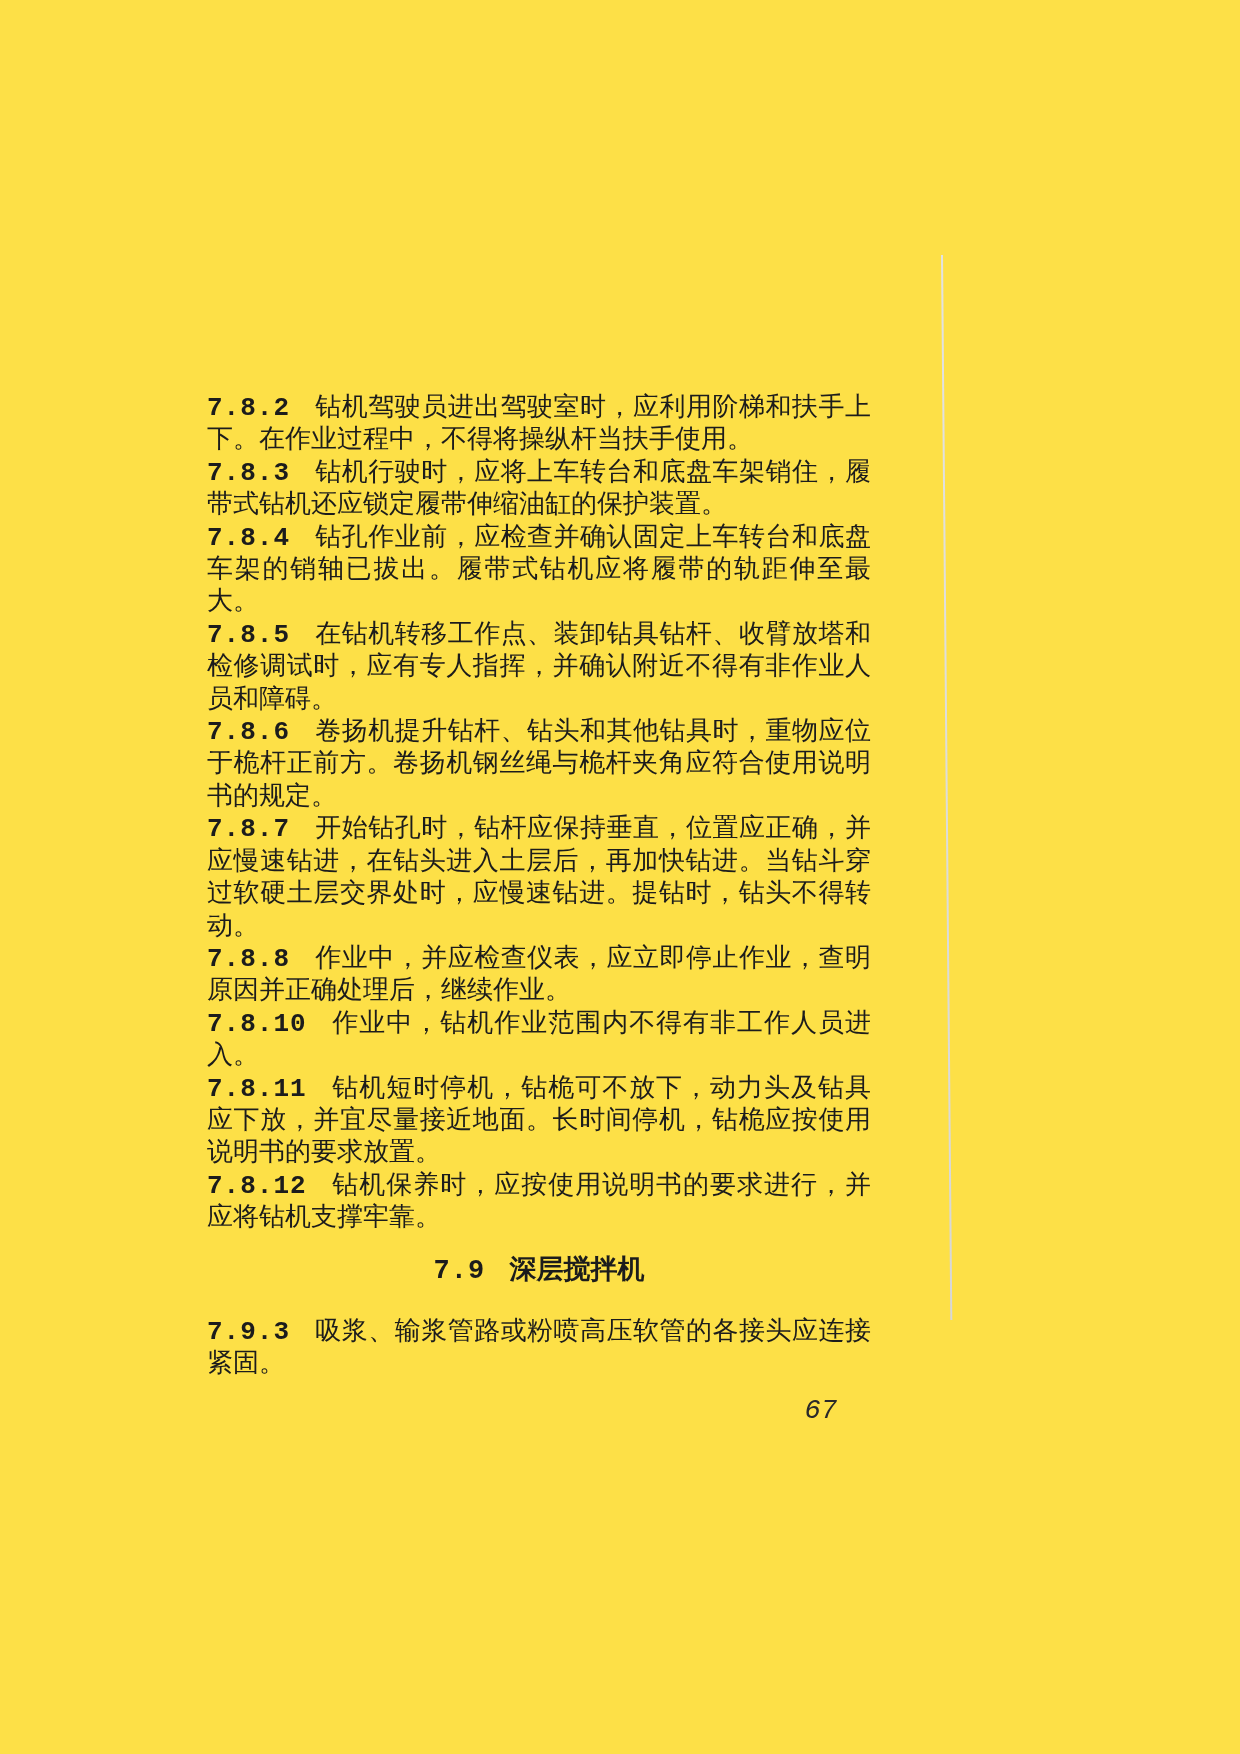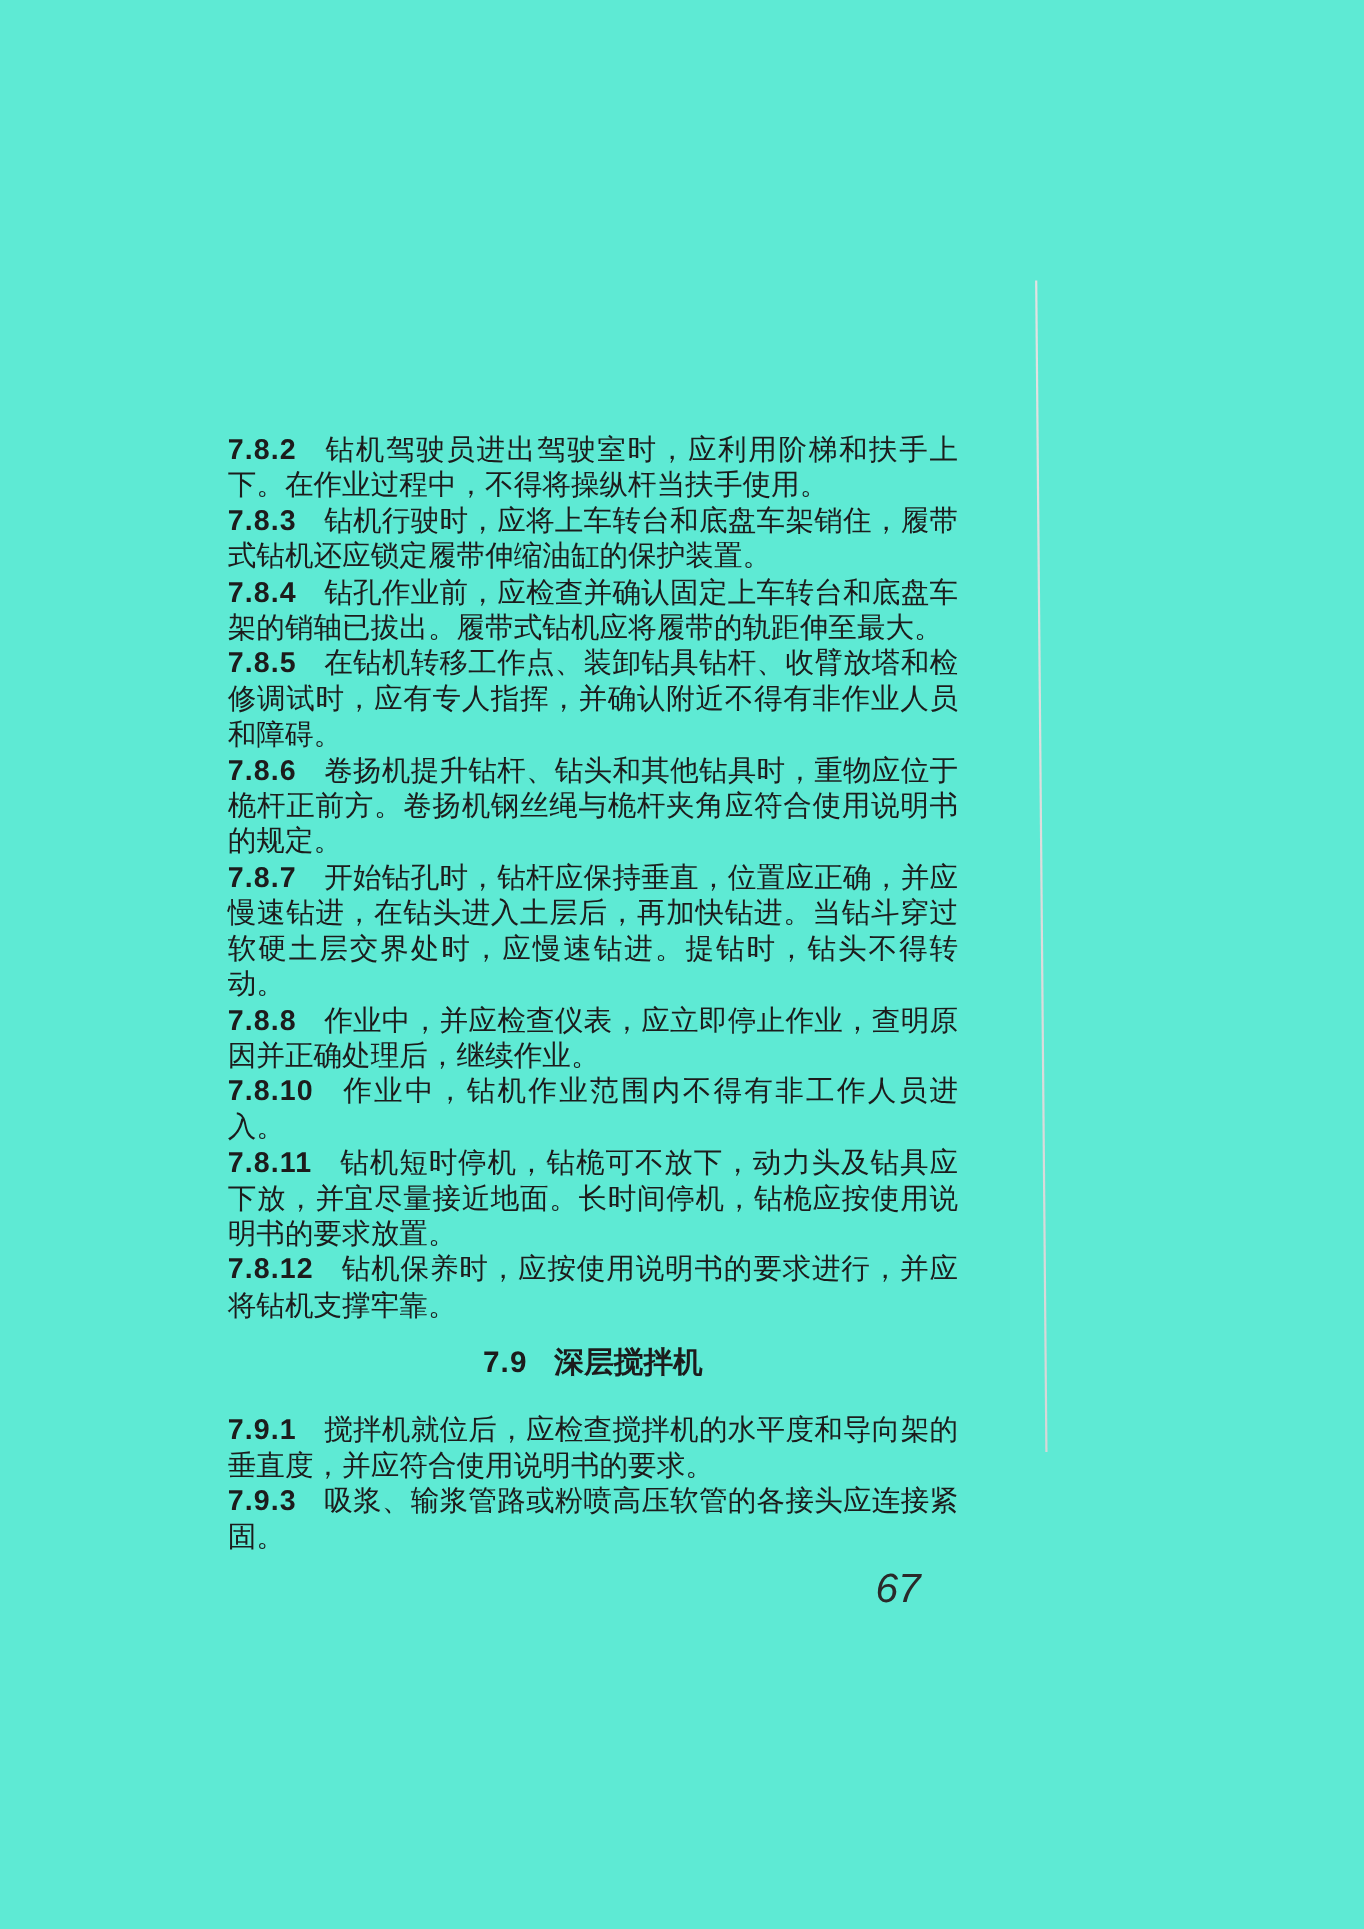--- a/index.html
+++ b/index.html
@@ -4,23 +4,23 @@
 <style>
   html, body {
     margin: 0;
     padding: 0;
     background: #ffffff;
   }
   .sheet {
     position: relative;
     width: 1240px;
     height: 1754px;
-    background: #5eead4;
+    background: #fde047;
     overflow: hidden;
-    font-family: Liberation Sans, sans-serif;
+    font-family: Liberation Mono, monospace;
     color: #1c1c1c;
   }
   
   .scan-edge {
     position: absolute;
     left: 941px;
     top: 255px;
     width: 2px;
     height: 1065px;
     background: linear-gradient(#e2e2e2, #d7d7d7);
@@ -57,21 +57,21 @@
   }
   .hnum {
     margin-right: 0.9em;
     letter-spacing: 1px;
   }
   .page-number {
     margin-top: 16px;
     padding-right: 34px;
     text-align: right;
     font-style: italic;
-    font-size: 37px;
+    font-size: 27px;
     line-height: 30px;
     color: #2a2a2a;
   }
 </style>
 </head>
 <body>
 
 <div class="sheet">
 
   <div class="scan-edge"></div>
@@ -94,21 +94,20 @@
 
 
     <p class="clause"><span class="cnum">7.8.10</span><span class="ctext">作业中，钻机作业范围内不得有非工作人员进入。</span></p>
 
     <p class="clause"><span class="cnum">7.8.11</span><span class="ctext">钻机短时停机，钻桅可不放下，动力头及钻具应下放，并宜尽量接近地面。长时间停机，钻桅应按使用说明书的要求放置。</span></p>
 
     <p class="clause"><span class="cnum">7.8.12</span><span class="ctext">钻机保养时，应按使用说明书的要求进行，并应将钻机支撑牢靠。</span></p>
 
     <h2 class="section-heading"><span class="hnum">7.9</span><span>深层搅拌机</span></h2>
 
-    <p class="clause"><span class="cnum">7.9.1</span><span class="ctext">搅拌机就位后，应检查搅拌机的水平度和导向架的垂直度，并应符合使用说明书的要求。</span></p>
 
 
     <p class="clause"><span class="cnum">7.9.3</span><span class="ctext">吸浆、输浆管路或粉喷高压软管的各接头应连接紧固。</span></p>
 
     <div class="page-number">67</div>
 
   </main>
 </div>
 
 </body></html>

